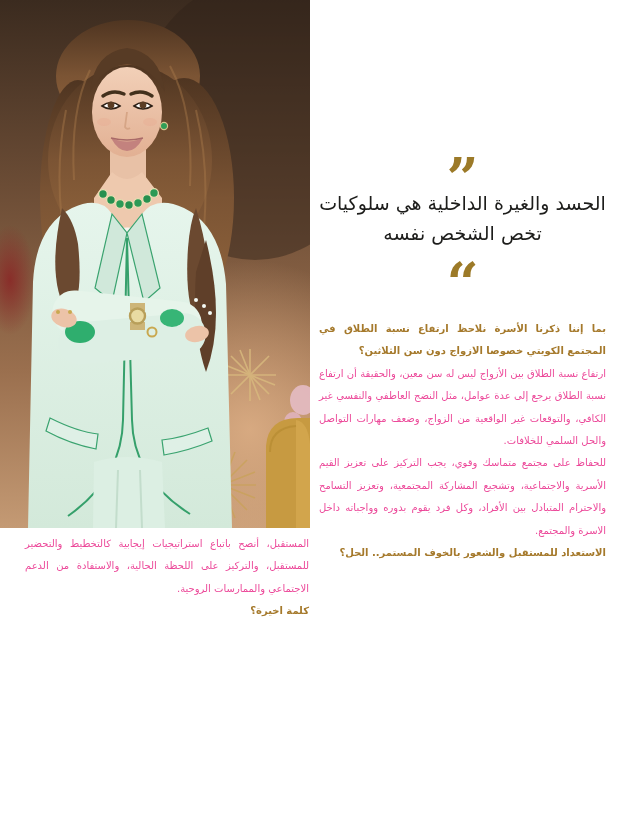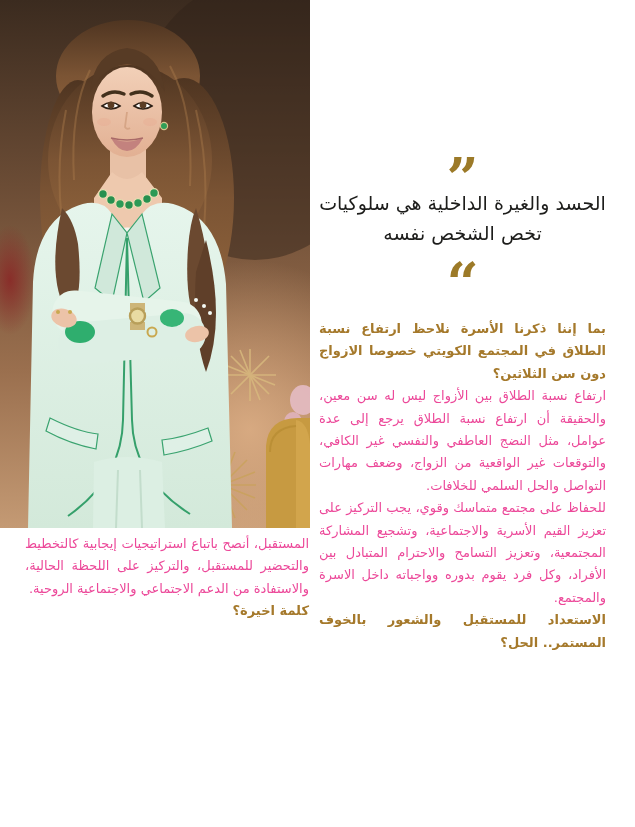--- a/index.html
+++ b/index.html
@@ -23,21 +23,21 @@
   }
   .quote-glyph.close{height:34px;line-height:14px;}
   .pull-quote{
     text-align:center;color:#1d1d1b;
     font-size:19px;line-height:30px;font-weight:500;
     margin:4px 0 28px;
   }
   .qa{margin-top:8px;}
   p.q,p.a{
     margin:0;padding:0;
-    font-size:13px;line-height:22.4px;
+    font-size:10px;line-height:22.4px;
     text-align:justify;
   }
   p.q{color:#a5792b;font-weight:bold;}
   p.a{color:#ec4899;}
   
   .col-left{
     position:absolute;left:25px;top:533px;width:284px;
     direction:rtl;
   }
 </style>
@@ -215,17 +215,17 @@
 
     <div class="qa">
       <p class="q">بما إننا ذكرنا الأسرة نلاحظ ارتفاع نسبة الطلاق في المجتمع الكويتي خصوصا الازواج دون سن الثلاثين؟</p>
       <p class="a">ارتفاع نسبة الطلاق بين الأزواج ليس له سن معين، والحقيقة أن ارتفاع نسبة الطلاق يرجع إلى عدة عوامل، مثل النضج العاطفي والنفسي غير الكافي، والتوقعات غير الواقعية من الزواج، وضعف مهارات التواصل والحل السلمي للخلافات.</p>
       <p class="a">للحفاظ على مجتمع متماسك وقوي، يجب التركيز على تعزيز القيم الأسرية والاجتماعية، وتشجيع المشاركة المجتمعية، وتعزيز التسامح والاحترام المتبادل بين الأفراد، وكل فرد يقوم بدوره وواجباته داخل الاسرة والمجتمع.</p>
       <p class="q">الاستعداد للمستقبل والشعور بالخوف المستمر.. الحل؟</p>
     </div>
   </div>
 
   <div class="col-left">
-    <p class="a">المستقبل، أنصح باتباع استراتيجيات إيجابية كالتخطيط والتحضير للمستقبل، والتركيز على اللحظة الحالية، والاستفادة من الدعم الاجتماعي والاجتماعية الروحية.</p>
+    <p class="a">المستقبل، أنصح باتباع استراتيجيات إيجابية كالتخطيط والتحضير للمستقبل، والتركيز على اللحظة الحالية، والاستفادة من الدعم الاجتماعي والممارسات الروحية.</p>
     <p class="q">كلمة اخيرة؟</p>
   </div>
 
 </div>
 
 </body></html>

